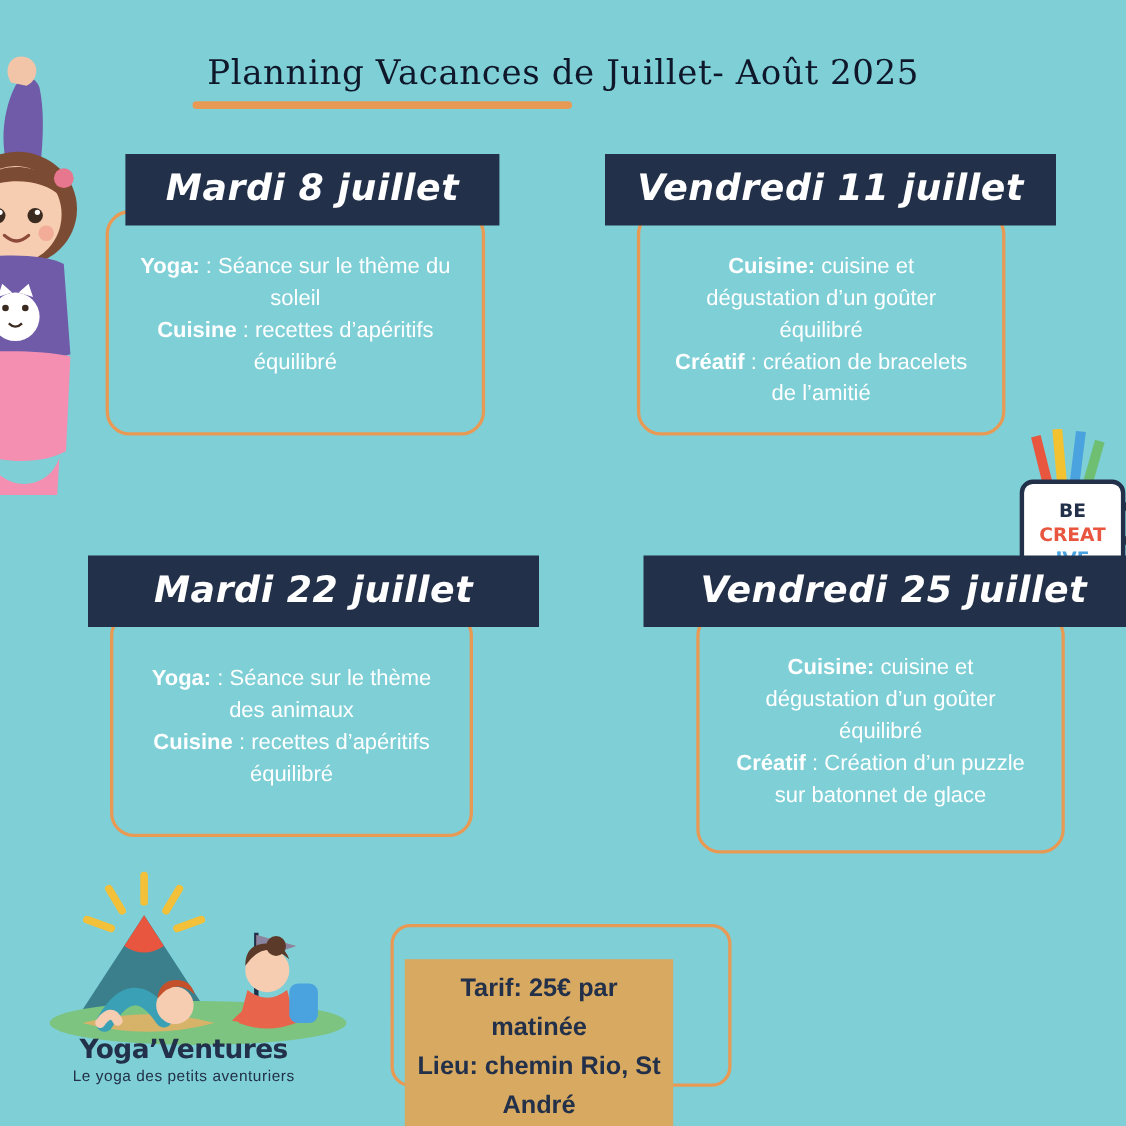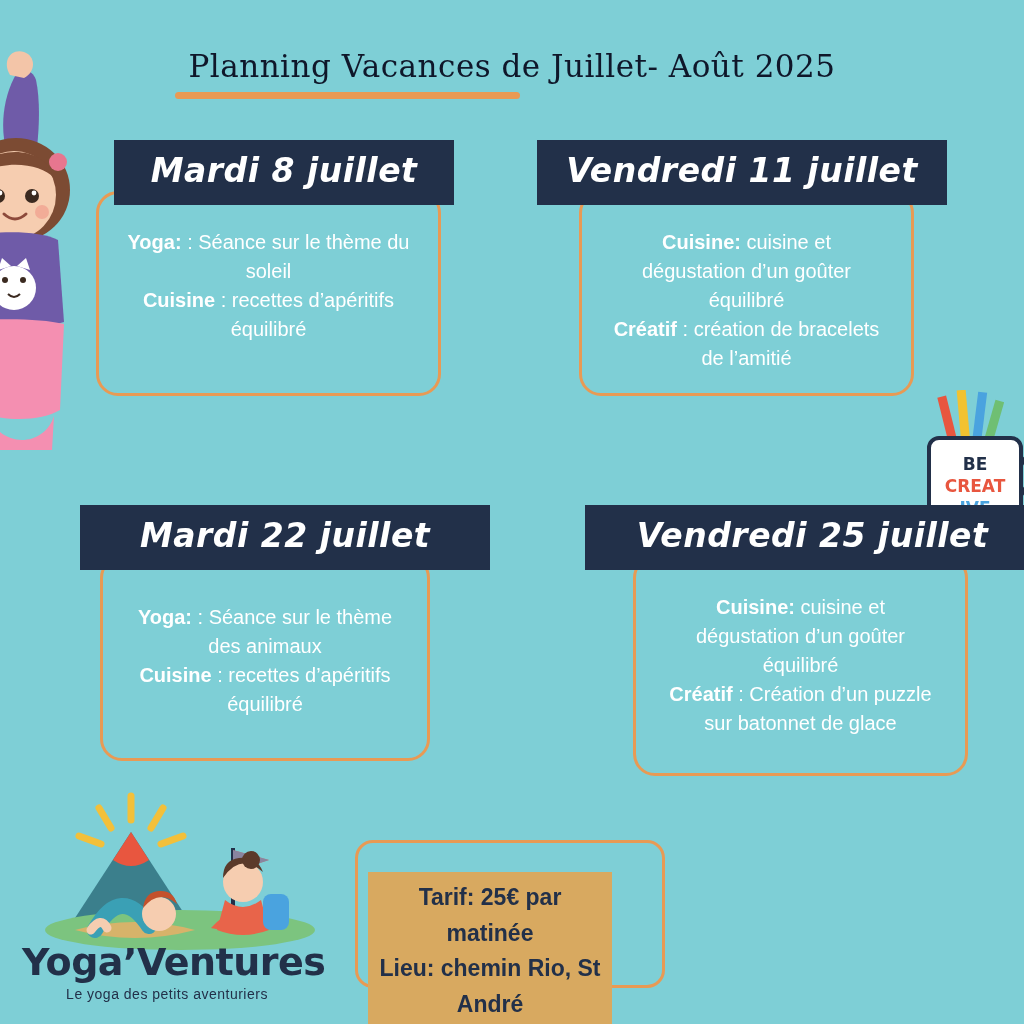--- a/index.html
+++ b/index.html
@@ -81,21 +81,21 @@
   .lbl {
     font-weight: bold;
   }
 
   
   #card-1 { left: 96px;  top: 140px;  width: 345px; }
   #card-1 .card-header { width: 300px; margin-left: 18px; }
   #card-1 .card-body { height: 205px; box-sizing: border-box; }
 
   #card-2 { left: 537px; top: 140px;  width: 420px; }
-  #card-2 .card-header { width: 370px; margin-left: 0px; font-style: italic; }
+  #card-2 .card-header { width: 370px; margin-left: 13px; font-style: italic; }
   #card-2 .card-body { margin-left: 42px; width: 335px; height: 205px; box-sizing: border-box; }
 
   #card-3 { left: 80px;  top: 505px;  width: 390px; }
   #card-3 .card-header { width: 370px; margin-left: 0px; }
   #card-3 .card-body { margin-left: 20px; width: 330px; height: 205px; box-sizing: border-box; padding-top: 44px;}
 
   #card-4 { left: 585px; top: 505px;  width: 420px; }
   #card-4 .card-header { width: 415px; margin-left: 0px; }
   #card-4 .card-body { margin-left: 48px; width: 335px; height: 220px; box-sizing: border-box; }
 
@@ -129,21 +129,21 @@
   .logo {
     position: absolute;
     left: 22px;
     top: 940px;
     width: 290px;
     text-align: center;
   }
   .logo-name {
     font-family: "DejaVu Sans", sans-serif;
     font-weight: bold;
-    font-size: 38px;
+    font-size: 24px;
     color: #223049;
     letter-spacing: -0.5px;
   }
   .logo-tag {
     font-size: 14px;
     color: #223049;
     letter-spacing: 0.5px;
     margin-top: 2px;
   }
 

